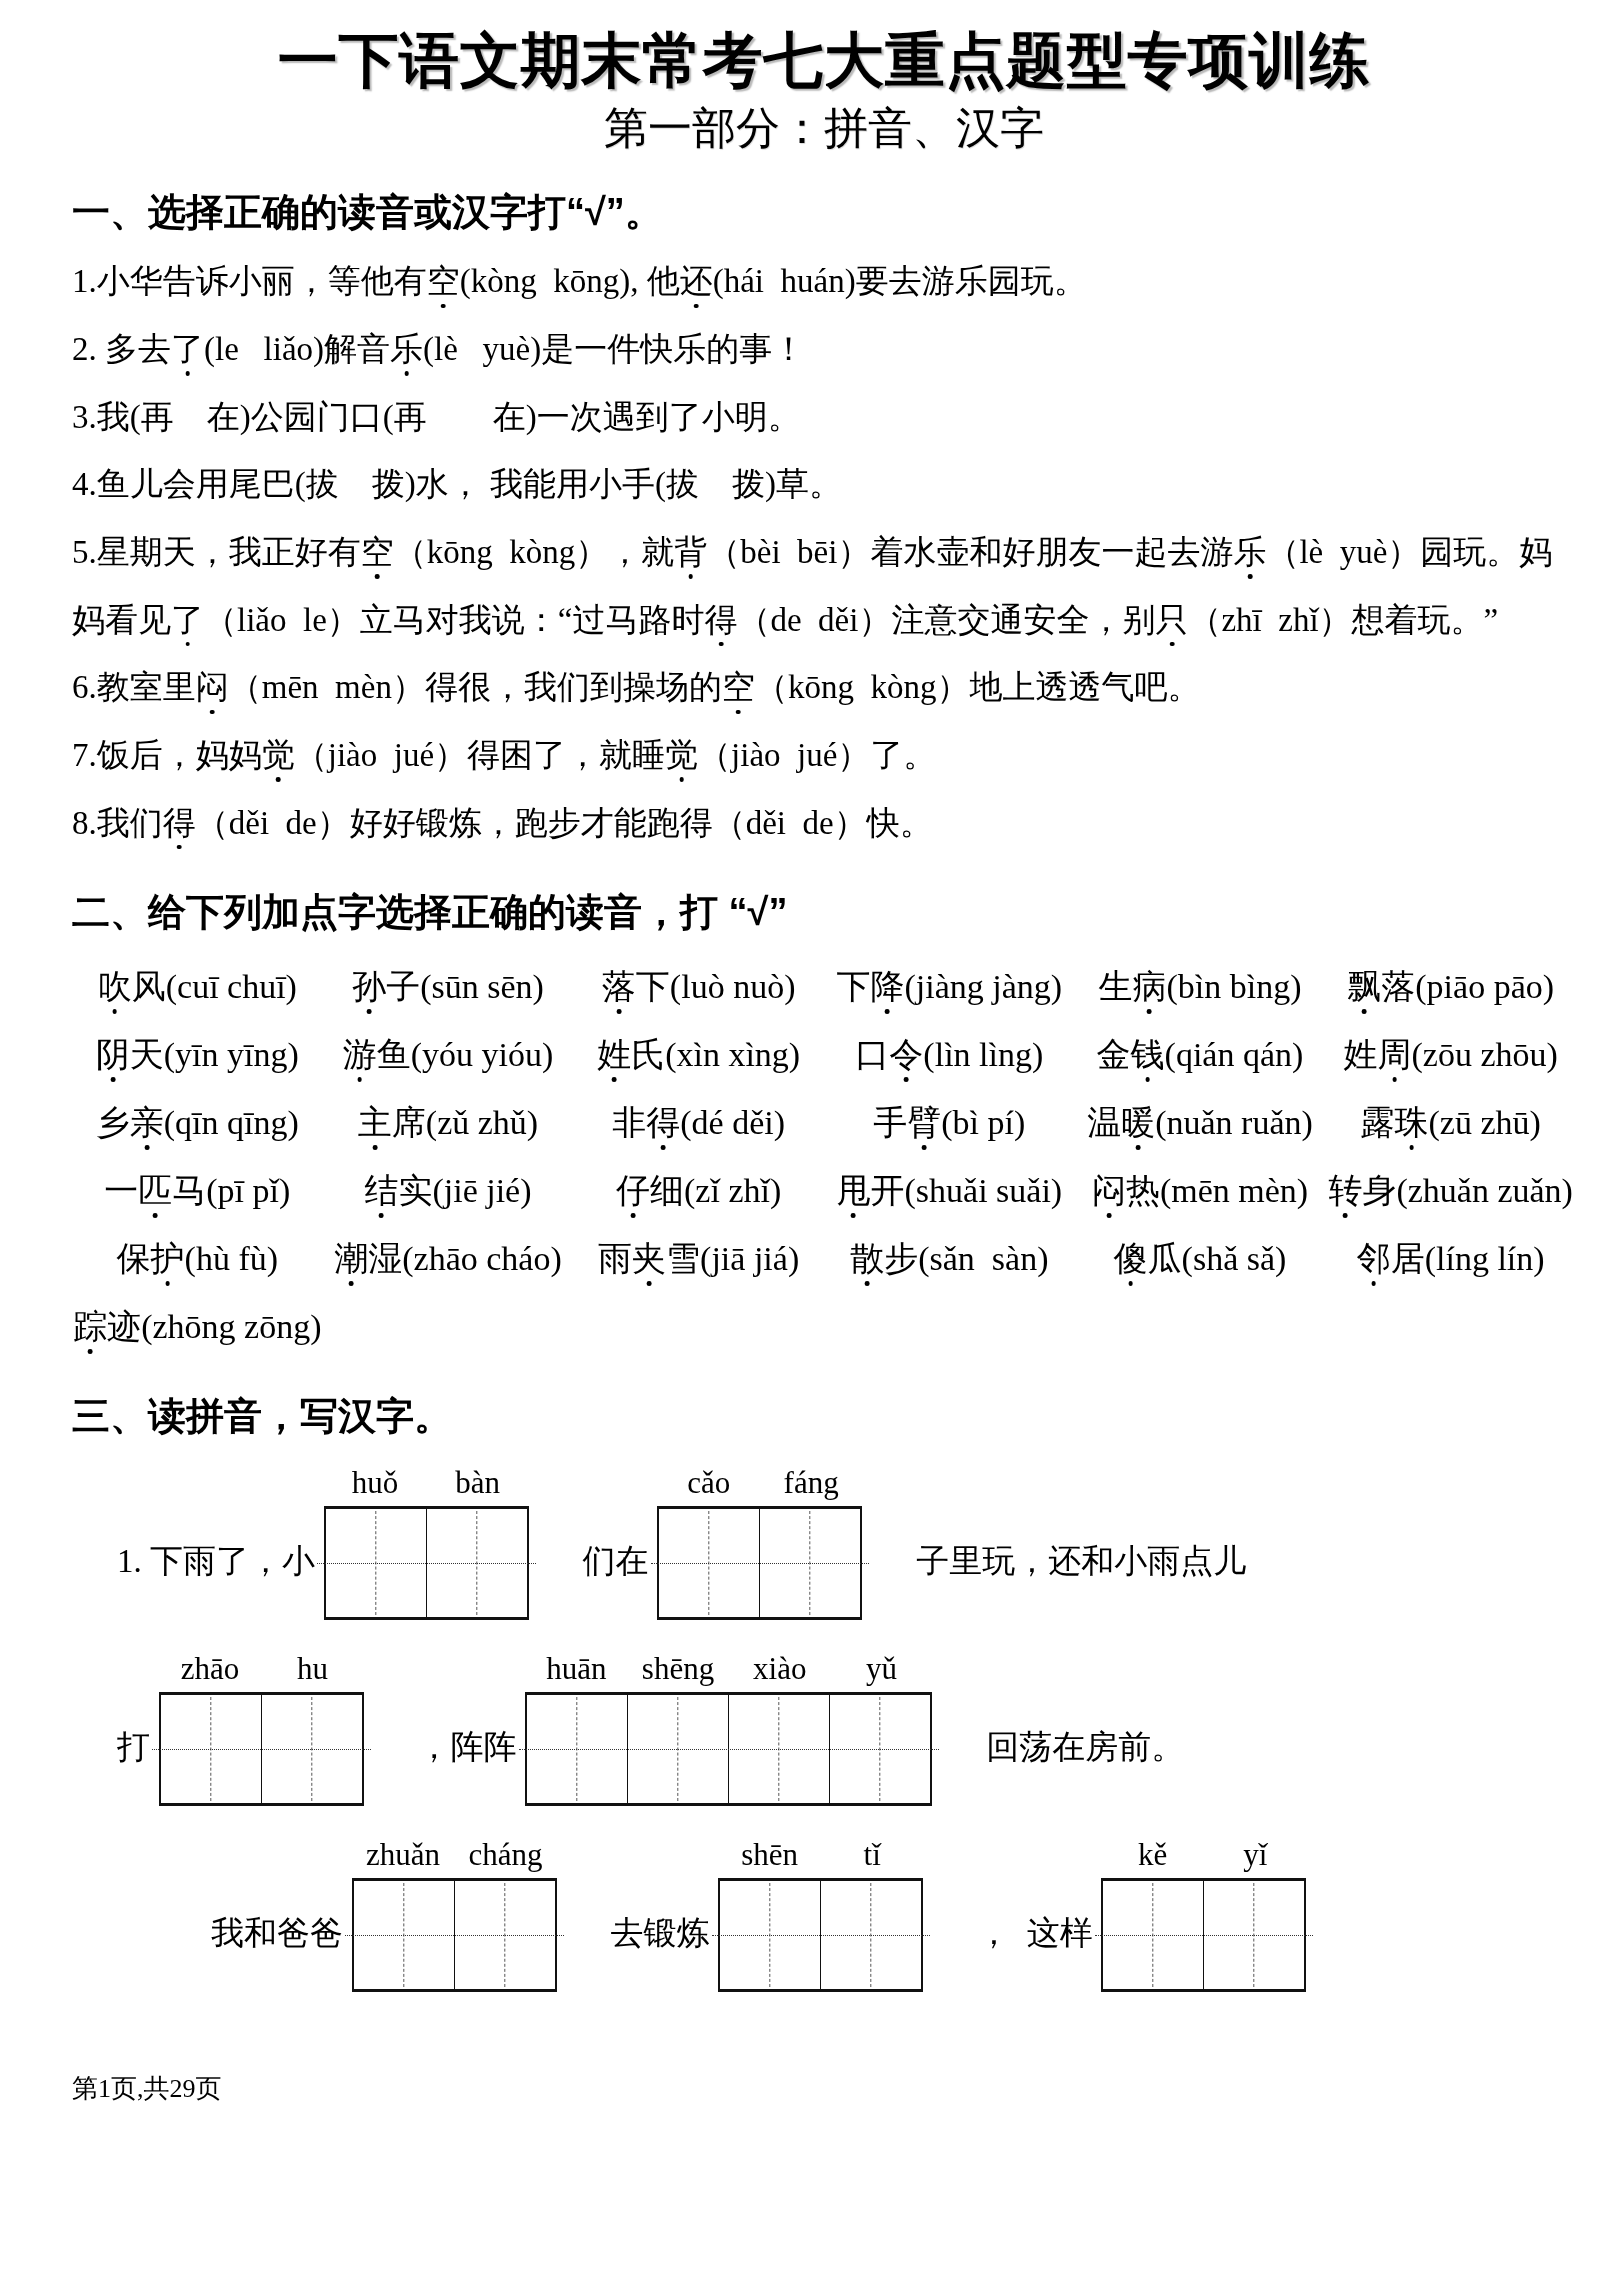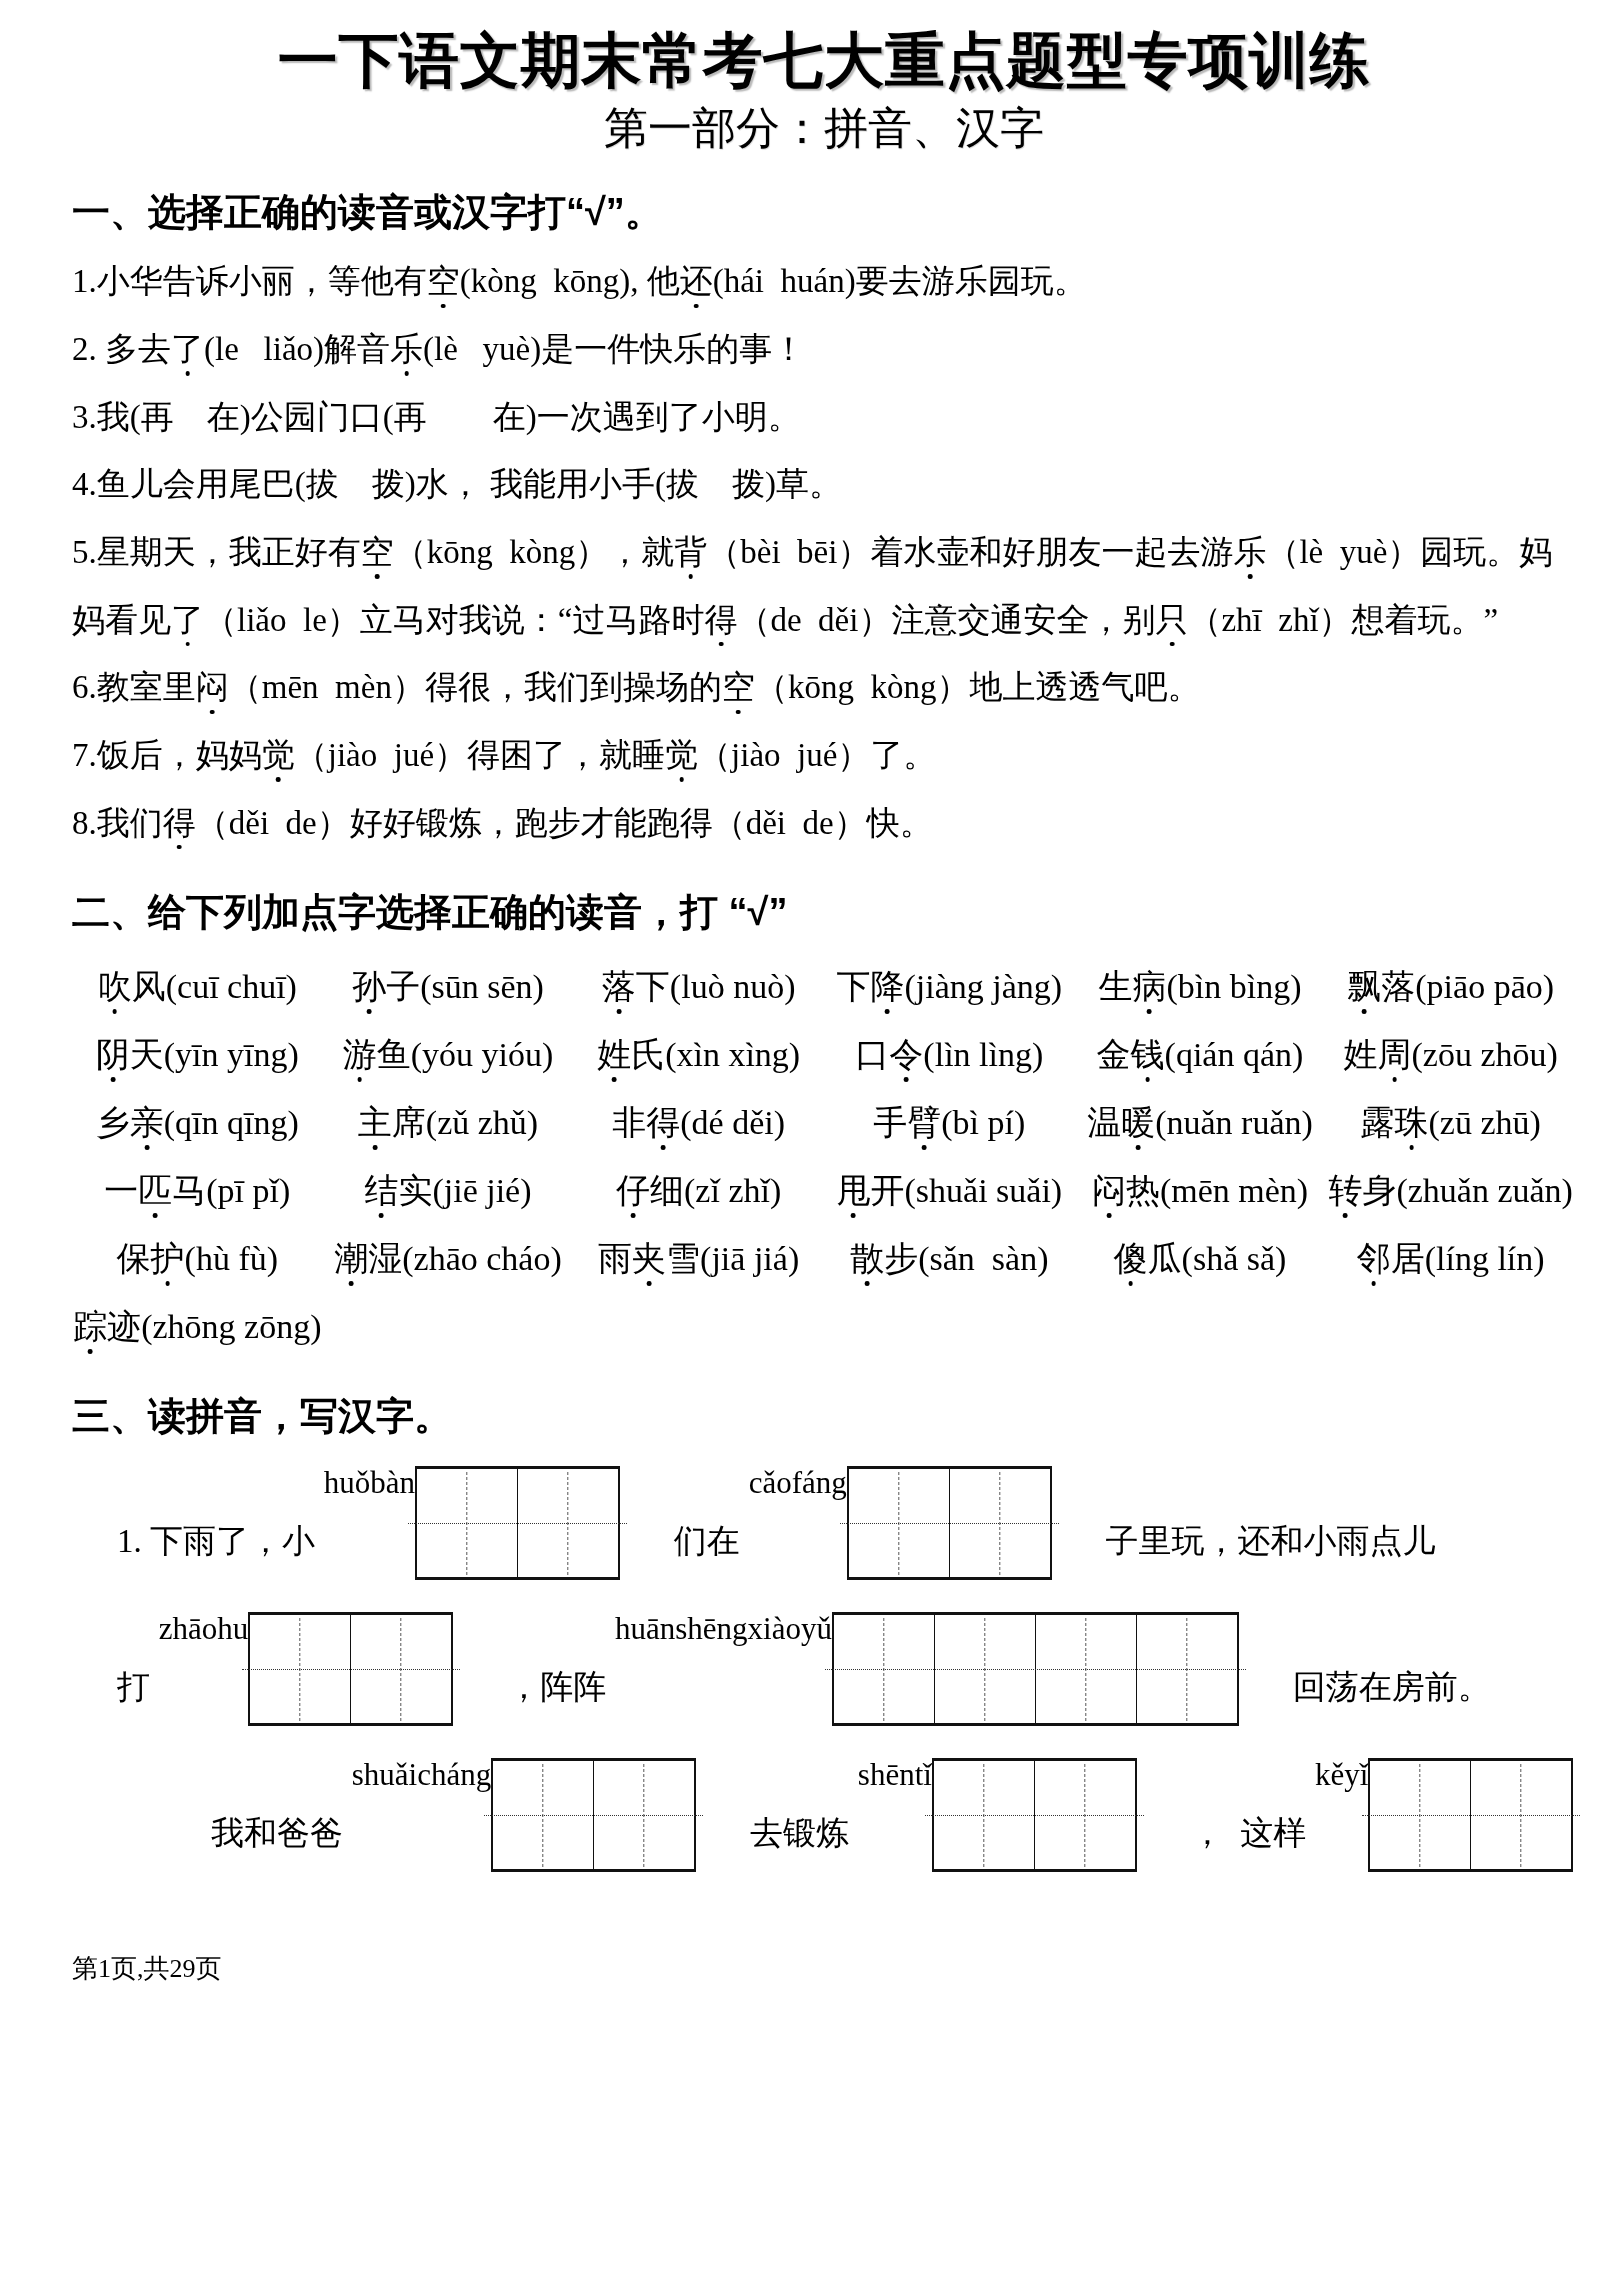--- a/index.html
+++ b/index.html
@@ -35,21 +35,21 @@
   .word-grid{
     display:grid;grid-template-columns:repeat(6,1fr);
     margin-top:4.4px;
   }
   .word-cell{
     font-size:34px;line-height:2.0;text-align:center;white-space:pre;
   }
   .s3-row{display:flex;align-items:center;margin-top:32px;}
   .s3-text{font-size:33px;line-height:1.4;white-space:pre;margin-left:45px;}
   .box-group{
-    display:inline-flex;flex-direction:row;align-items:stretch;
+    display:inline-flex;flex-direction:column;align-items:stretch;
     margin:0 8.8px;position:relative;top:-17.6px;
   }
   .pinyin-row{
     display:flex;font-size:31px;line-height:1.1;margin-bottom:5.9px;
   }
   .pinyin-syllable{flex:1;text-align:center;white-space:pre;}
   .wbox{
     display:flex;position:relative;background:#fff;
     border:2.2px solid #111;border-top-width:3.7px;border-bottom-width:3.7px;
   }
@@ -172,21 +172,21 @@
             <div class="wcell"></div>
             <div class="wcell"></div>
           </div>
         </div>
         <span class="s3-text">回荡在房前。</span>
       </div>
       <div class="s3-row" style="margin-left: 94px;">
         <span class="s3-text">我和爸爸</span>
         <div class="box-group">
           <div class="pinyin-row">
-            <span class="pinyin-syllable">shuǎi</span>
+            <span class="pinyin-syllable">zhuǎn</span>
             <span class="pinyin-syllable">cháng</span>
           </div>
           <div class="wbox">
             <div class="wcell"></div>
             <div class="wcell"></div>
           </div>
         </div>
         <span class="s3-text">去锻炼</span>
         <div class="box-group">
           <div class="pinyin-row">

